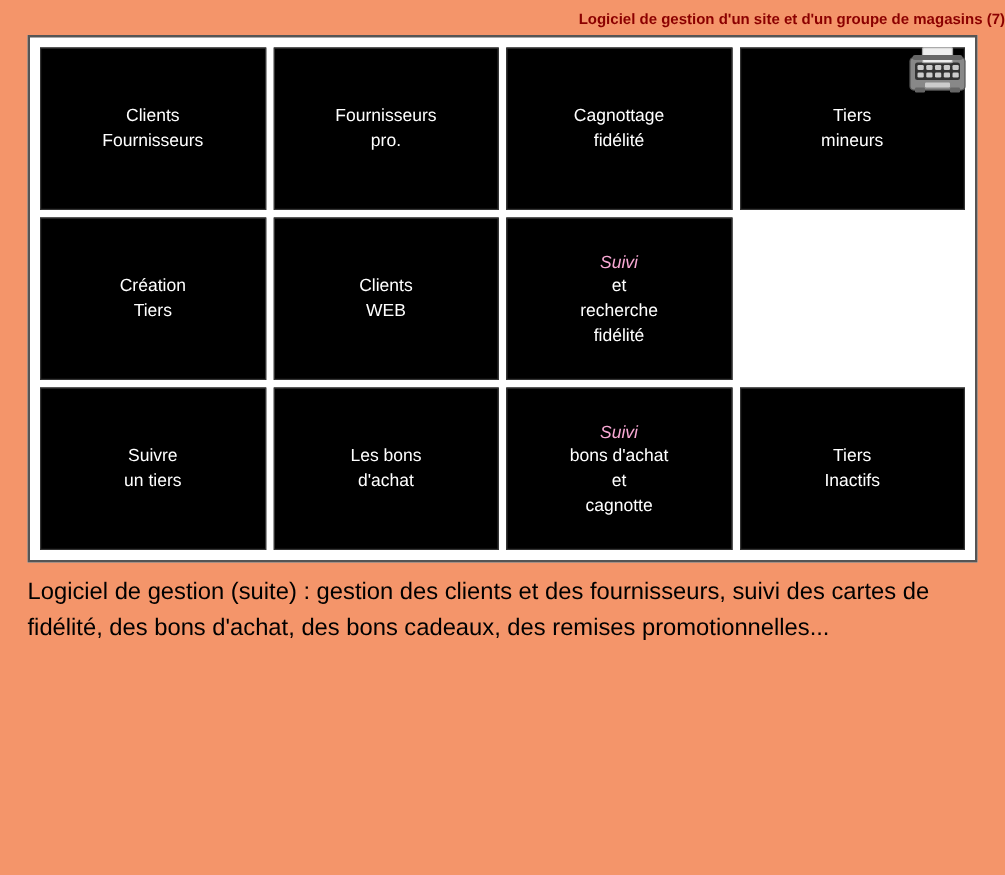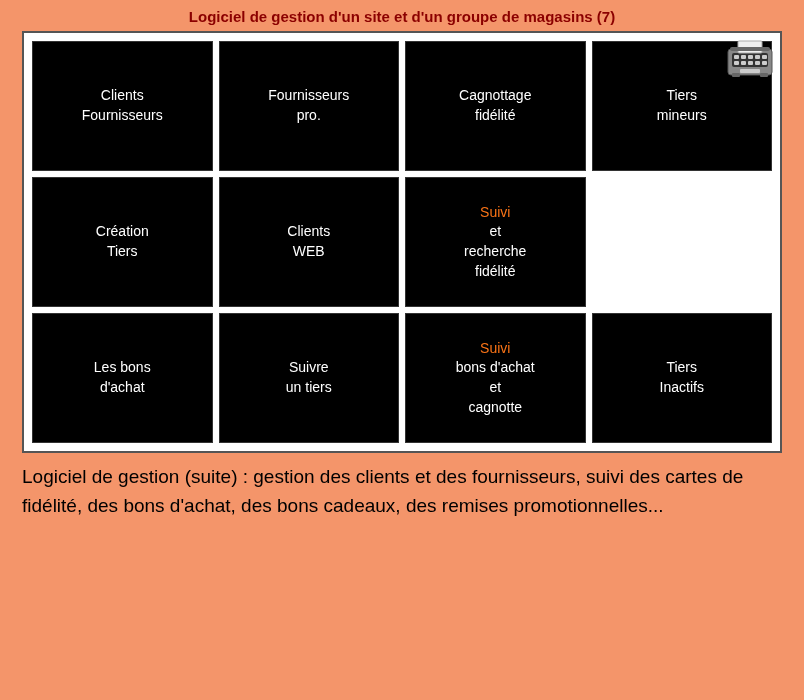--- a/index.html
+++ b/index.html
@@ -9,23 +9,23 @@
       height: 700px;
       background-color: #f4956a;
       font-family: Arial, sans-serif;
       display: flex;
       flex-direction: column;
       align-items: center;
     }
 
     .page-title {
       color: #8b0000;
-      font-size: 15px;
+      font-size: 12px;
       font-weight: bold;
-      text-align: center;
+      text-align: right;
       padding: 8px 0 6px 0;
       width: 100%;
     }
 
     .main-container {
       background-color: white;
       border: 2px solid #555;
       width: 760px;
       padding: 8px;
       display: flex;
@@ -61,21 +61,22 @@
       line-height: 1.4;
       padding: 10px;
       border: 1px solid #333;
     }
 
     .grid-cell .cell-label {
       color: #fff;
     }
 
     .grid-cell .cell-label .highlight {
-      color: #f97316;
+      color: #f9a8d4;
+      font-style: italic;
     }
 
     .footer-text {
       width: 760px;
       margin-top: 10px;
       font-size: 19px;
       color: #000;
       line-height: 1.5;
     }
   </style>
@@ -139,24 +140,24 @@
       <div class="grid-cell">
         <span class="cell-label">Clients<br>WEB</span>
       </div>
       <div class="grid-cell">
         <span class="cell-label"><span class="highlight">Suivi</span><br>et<br>recherche<br>fidélité</span>
       </div>
     </div>
 
     <div class="grid-row" style="margin-top:6px;">
       <div class="grid-cell">
-        <span class="cell-label">Les bons<br>d'achat</span>
+        <span class="cell-label">Suivre<br>un tiers</span>
       </div>
       <div class="grid-cell">
-        <span class="cell-label">Suivre<br>un tiers</span>
+        <span class="cell-label">Les bons<br>d'achat</span>
       </div>
       <div class="grid-cell">
         <span class="cell-label"><span class="highlight">Suivi</span><br>bons d'achat<br>et<br>cagnotte</span>
       </div>
       <div class="grid-cell">
         <span class="cell-label">Tiers<br>Inactifs</span>
       </div>
     </div>
   </div>
 </div>

